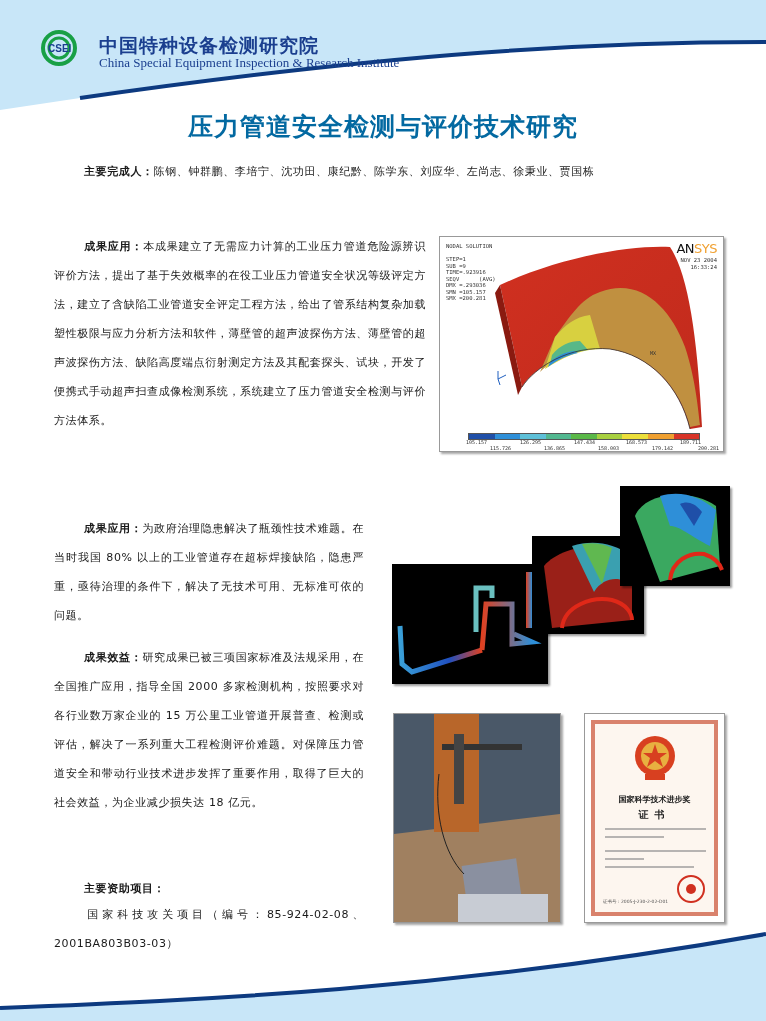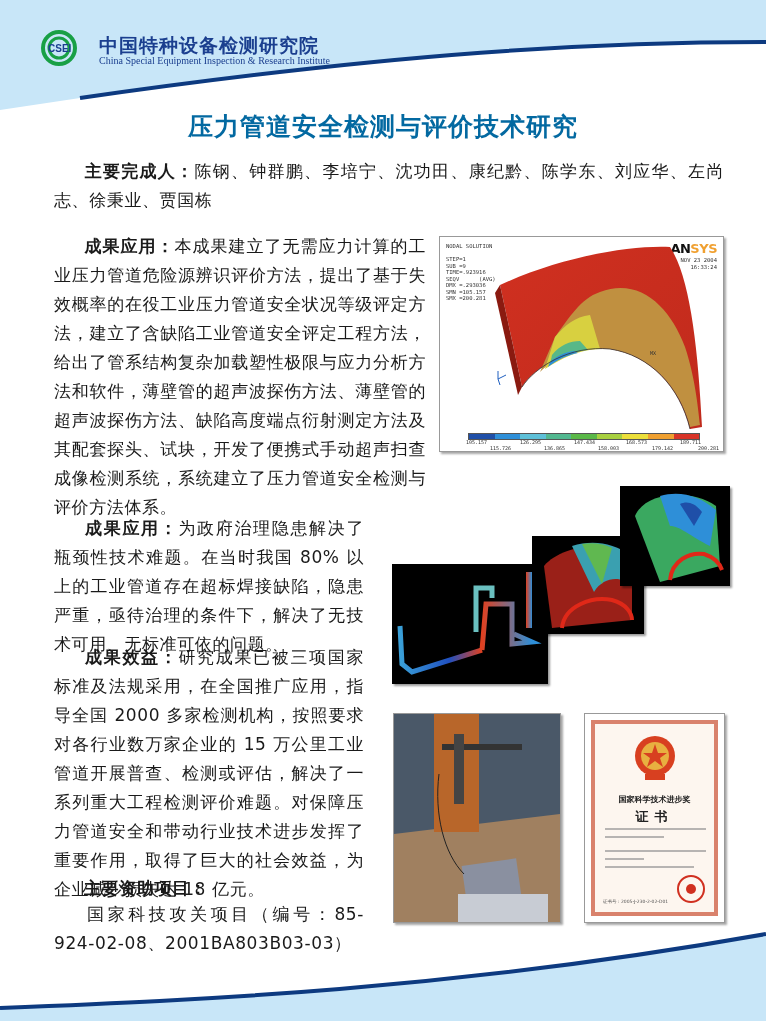--- a/index.html
+++ b/index.html
@@ -12,61 +12,61 @@
   .bg-svg { position: absolute; left: 0; top: 0; width: 766px; height: 1021px; z-index: 0; }
   .layer { position: absolute; z-index: 1; }
 
   
   .logo-mark { left: 41px; top: 30px; width: 40px; height: 34px; }
   .logo-cn {
     left: 99px; top: 33px; font-size: 19px; font-weight: bold; color: #1b3f8f;
     letter-spacing: 1px; white-space: nowrap;
   }
   .logo-en {
-    left: 99px; top: 55px; font-size: 10px; color: #1b3f8f;
+    left: 99px; top: 55px; font-size: 13px; color: #1b3f8f;
     font-family: "Liberation Serif", serif; white-space: nowrap;
   }
 
   .title {
     left: 0; top: 110px; width: 766px; text-align: center;
     font-size: 25px; font-weight: bold; color: #0369a1; letter-spacing: 1px;
   }
 
-  .para { font-size: 17px; line-height: 29px; text-align: justify; letter-spacing: 0.6px; }
+  .para { font-size: 11px; line-height: 29px; text-align: justify; letter-spacing: 0.6px; }
   .para b { font-weight: bold; }
   .para .indent { display: inline-block; width: 30px; }
 
   .p-authors { left: 54px; top: 157px; width: 670px; }
   .p-key { left: 54px; top: 232px; width: 372px; }
   .p-app { left: 54px; top: 490px; width: 310px; margin-top: 24px; }
   .p-benefit { left: 54px; top: 643px; width: 310px; }
   .p-fund-h { left: 54px; top: 874px; width: 320px; }
   .p-fund { left: 54px; top: 900px; width: 310px; }
 
   
   .img-frame { background: #fff; border: 1px solid #999; box-shadow: 2px 2px 2px rgba(0,0,0,0.35); }
   .ansys { left: 439px; top: 236px; width: 283px; height: 214px; }
   .ansys-text { position: absolute; font-family: "DejaVu Sans Mono", monospace; font-size: 5.5px; color: #333; line-height: 6.5px; white-space: pre; }
-  .ansys-logo { position: absolute; right: 6px; top: 4px; font-size: 13px; font-weight: bold; letter-spacing: -0.5px; }
+  .ansys-logo { position: absolute; right: 6px; top: 4px; font-size: 13px; font-weight: normal; letter-spacing: -0.5px; }
   .ansys-logo .an { color: #111; }
   .ansys-logo .sys { color: #f0a030; }
   .ansys-date { position: absolute; right: 6px; top: 20px; font-family: "DejaVu Sans Mono", monospace; font-size: 5.5px; color: #333; text-align: right; line-height: 6.5px; }
   .cbar { position: absolute; left: 28px; top: 196px; width: 230px; height: 5px; display: flex; border: 1px solid #555; }
   .cbar span { flex: 1; }
   .cbar-labels { position: absolute; left: 26px; top: 202px; width: 252px; height: 14px; font-family: "DejaVu Sans Mono", monospace; font-size: 5px; color: #333; }
   .cbar-labels span { position: absolute; }
 
   .fea { left: 392px; top: 478px; width: 338px; height: 226px; }
   .fea-panel { position: absolute; background: #000; box-shadow: 2px 2px 2px rgba(0,0,0,0.4); }
 
   .photo { left: 393px; top: 713px; width: 166px; height: 208px; overflow: hidden; }
   .cert { left: 584px; top: 713px; width: 139px; height: 208px; }
   .cert-inner { position: absolute; left: 6px; top: 6px; right: 6px; bottom: 6px; border: 4px solid #d9826c; background: #fdf6ef; }
   .cert-title { position: absolute; left: 0; right: 0; top: 70px; text-align: center; font-size: 8px; font-weight: bold; color: #222; }
-  .cert-sub { position: absolute; left: 0; right: 0; top: 84px; text-align: center; font-size: 13px; font-weight: bold; color: #222; letter-spacing: 6px; }
+  .cert-sub { position: absolute; left: 0; right: 0; top: 84px; text-align: center; font-size: 10px; font-weight: bold; color: #222; letter-spacing: 6px; }
   .cert-line { position: absolute; left: 10px; right: 8px; height: 1.5px; background: #999; opacity: 0.7; }
   .cert-no { position: absolute; left: 8px; bottom: 8px; font-size: 4.5px; color: #555; }
 </style>
 </head>
 <body>
 
 <svg class="bg-svg" viewBox="0 0 766 1021" preserveAspectRatio="none">
   <path d="M0,0 L766,0 L766,42 C600,42 400,52 80,98 L0,110 Z" fill="#c8e6f8"></path>
   <path d="M80,98 C400,52 600,42 766,42" stroke="#0d3a80" stroke-width="4" fill="none"></path>
   <path d="M0,1008 C200,1000 450,990 766,934 L766,1021 L0,1021 Z" fill="#c8e6f8"></path>

